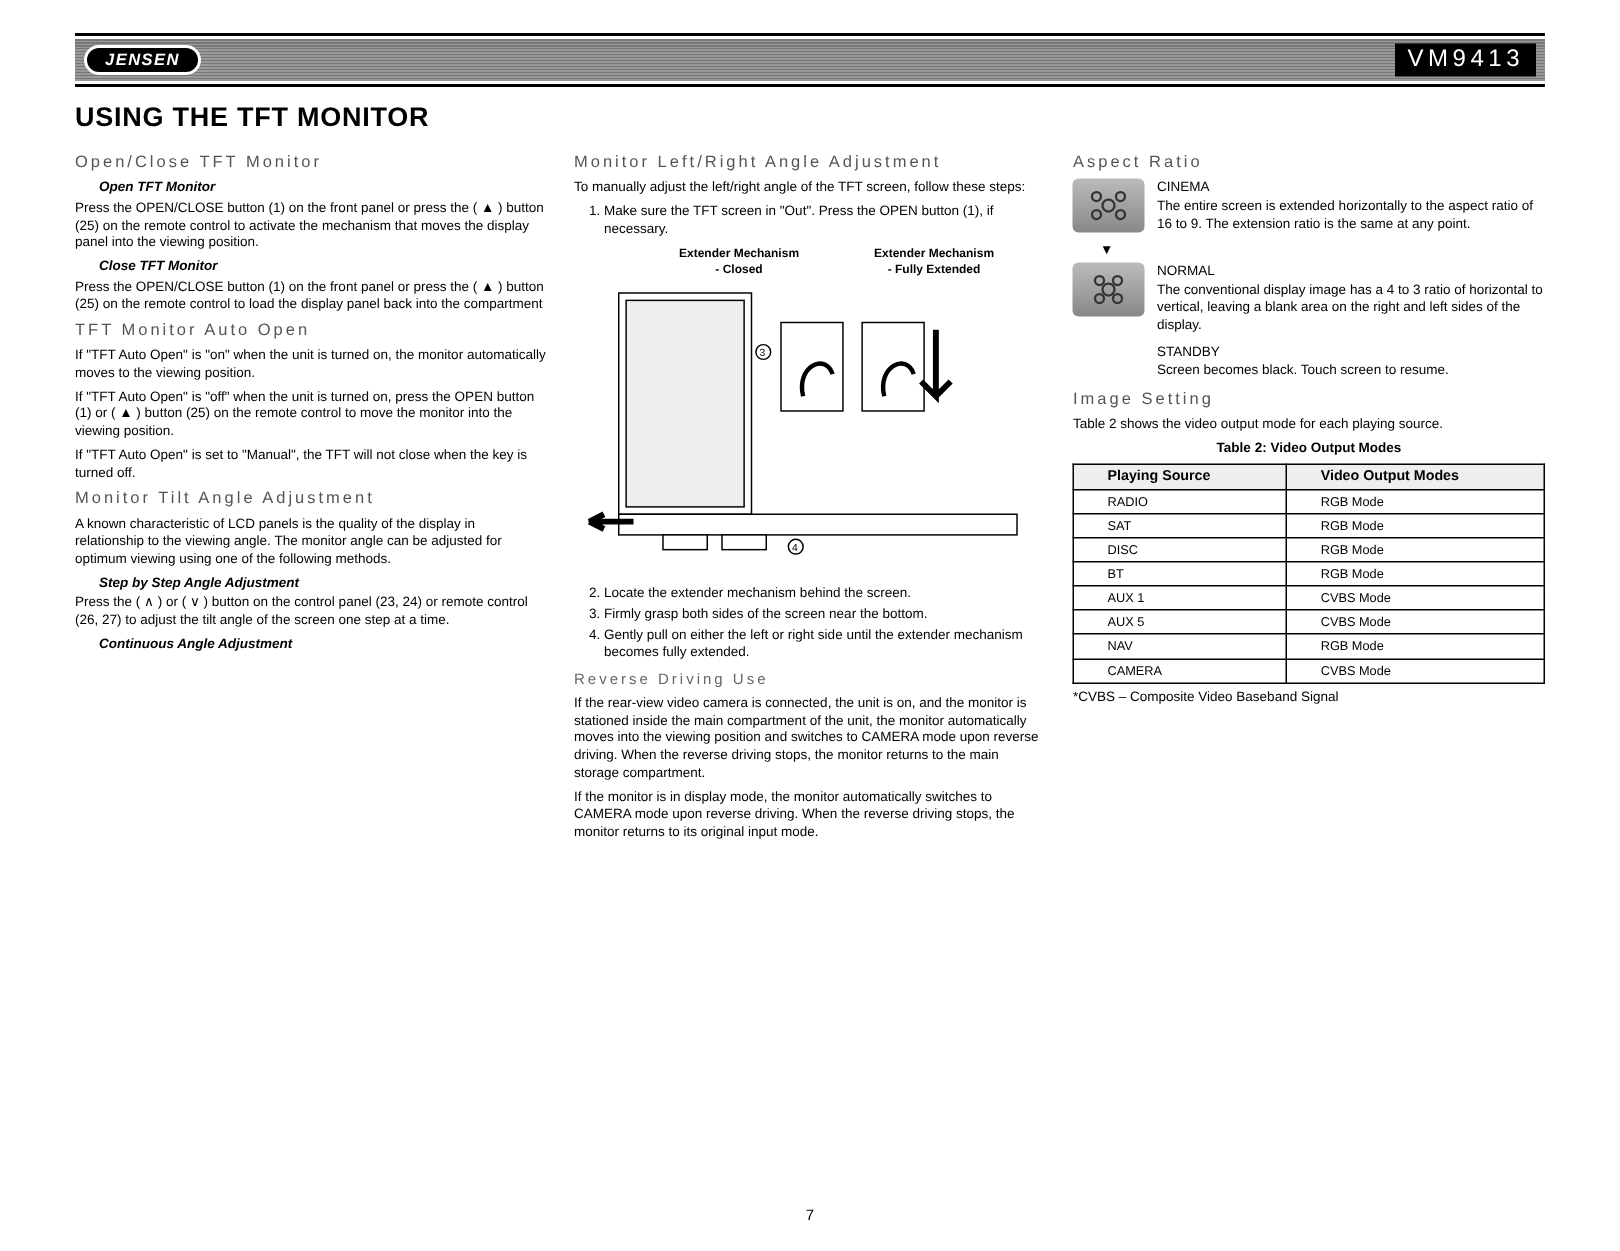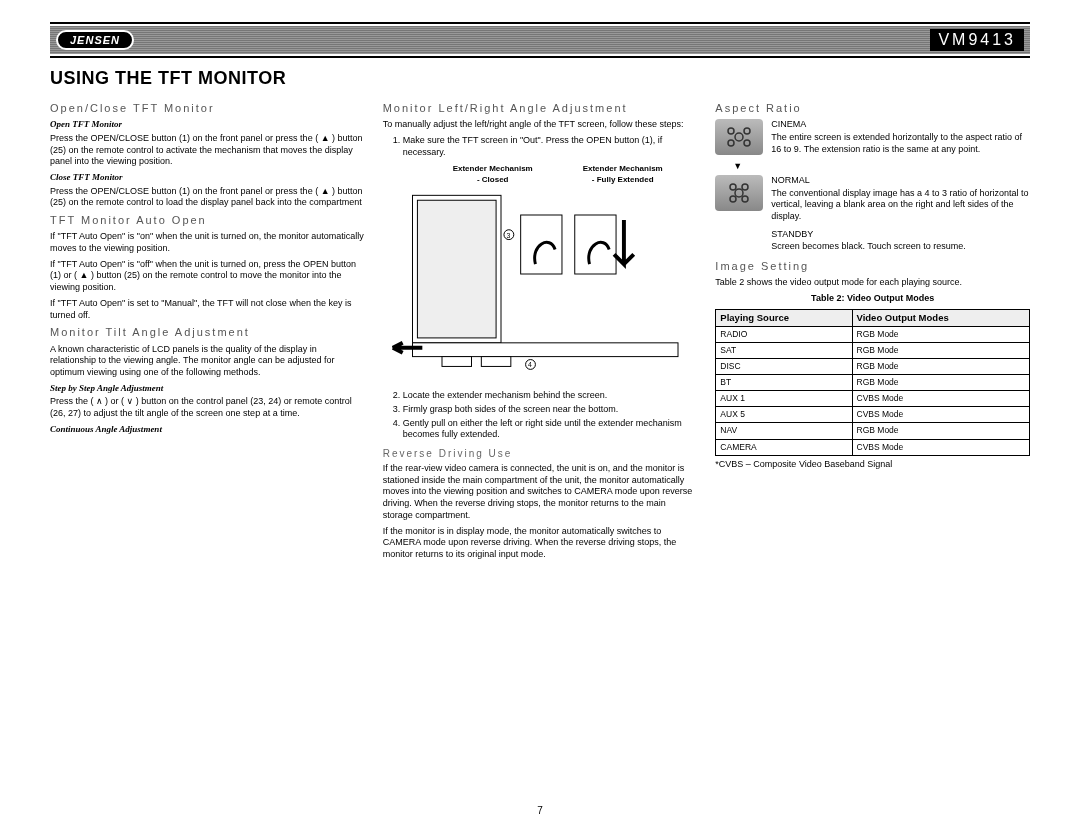--- a/index.html
+++ b/index.html
@@ -6,34 +6,34 @@
   body { font-family: Arial, Helvetica, sans-serif; background: #fff; width: 1080px; height: 834px; position: relative; padding: 22px 50px; }
   .top-rule { height: 2px; background: #000; margin-bottom: 2px; }
   .top-bar { height: 28px; background: repeating-linear-gradient(0deg, #999 0, #999 1px, #777 1px, #777 2px); display: flex; align-items: center; justify-content: space-between; padding: 0 6px; }
   .logo { background: #000; color: #fff; font-size: 11px; font-style: italic; font-weight: bold; border-radius: 50px; padding: 2px 12px; border: 2px solid #fff; letter-spacing: 1px; }
   .model { background: #000; color: #fff; padding: 2px 8px; font-size: 16px; letter-spacing: 3px; font-weight: 400; }
   .bottom-rule { height: 2px; background: #000; margin-top: 2px; margin-bottom: 10px; }
   .headline { font-size: 18px; font-weight: 900; letter-spacing: 0.5px; margin-bottom: 8px; }
   .cols { display: flex; gap: 18px; }
   .col { flex: 1; font-size: 9px; line-height: 1.3; }
   .col h2 { font-size: 11px; font-weight: 500; letter-spacing: 2px; color: #555; margin-bottom: 4px; margin-top: 4px; }
-  .col h3 { font-size: 9px; font-weight: bold; font-style: italic; margin: 3px 0 2px 0; font-family: Liberation Serif, serif; }
+  .col h3 { font-size: 9px; font-weight: bold; font-style: italic; margin: 3px 0 2px 16px; }
   .col h4 { font-size: 10px; font-weight: 400; letter-spacing: 2px; color: #666; margin: 6px 0 3px 0; }
   .col p { margin-bottom: 4px; }
   .col ol { margin-left: 20px; margin-bottom: 4px; }
   .col li { margin-bottom: 2px; }
   .fig { width: 100%; height: 220px; margin: 6px 0; border: 0; position: relative; }
   .fig-label { font-size: 8px; font-weight: bold; text-align: center; position: absolute; }
   .aspect-row { display: flex; align-items: flex-start; gap: 8px; margin-bottom: 6px; }
   .aspect-icon { width: 48px; height: 36px; background: linear-gradient(180deg,#bbb,#888); border-radius: 4px; flex-shrink: 0; display: flex; align-items: center; justify-content: center; }
   .aspect-icon svg { stroke: #333; fill: none; stroke-width: 1.5; }
   .aspect-txt { flex: 1; }
   .aspect-title { font-size: 9px; margin-bottom: 1px; }
   table { width: 100%; border-collapse: collapse; font-size: 8.5px; }
-  th, td { border: 1px solid #000; padding: 2px 4px; text-align: left; }
+  th, td { border: 1px solid #000; padding: 2px 22px; text-align: left; }
   th { background: #eee; font-weight: bold; font-size: 9.5px; }
   .tcap { font-weight: bold; font-size: 9px; text-align: center; margin: 4px 0; }
   .pageno { position: absolute; bottom: 18px; left: 50%; transform: translateX(-50%); font-size: 10px; }
   ol.steps li::marker { font-weight: normal; }
 </style>
 </head>
 <body>
 
 <div class="top-rule"></div>
 <div class="top-bar">

